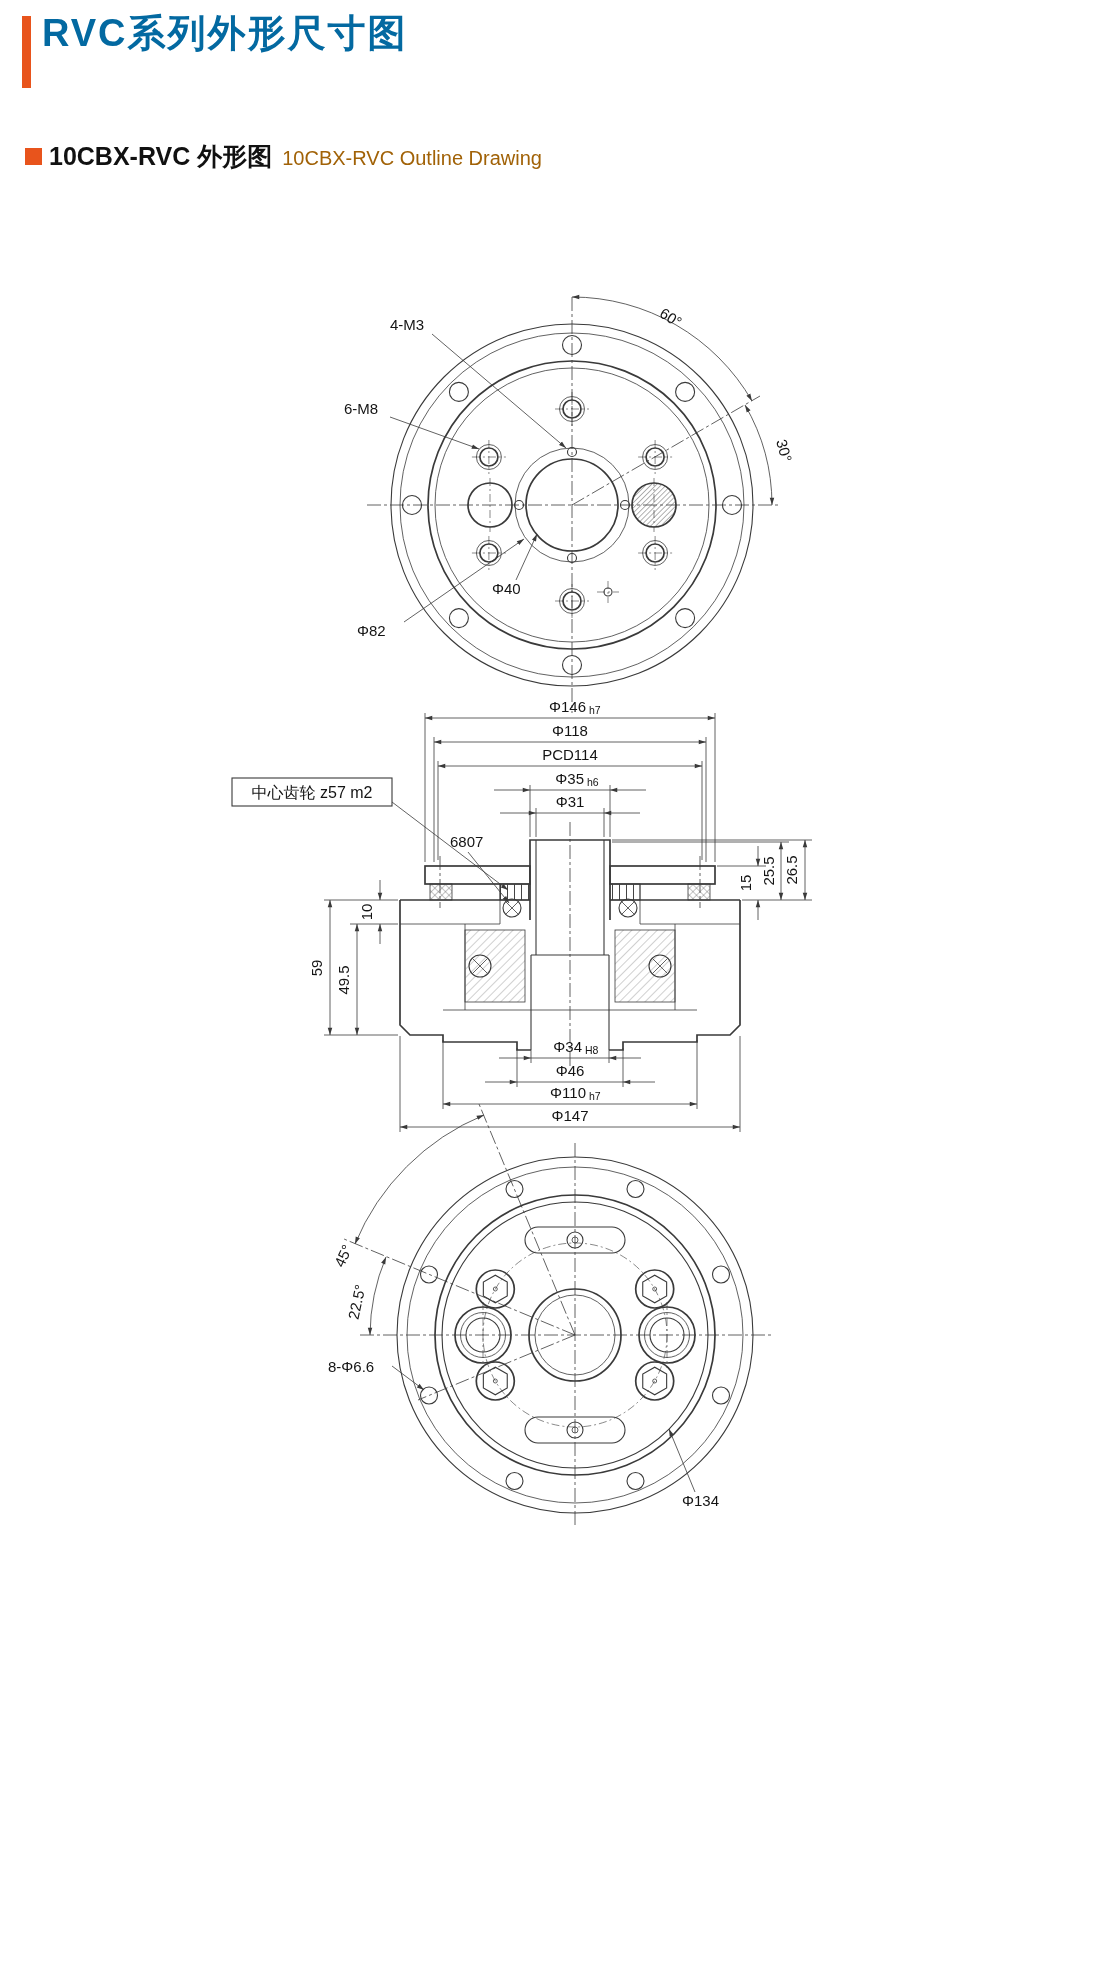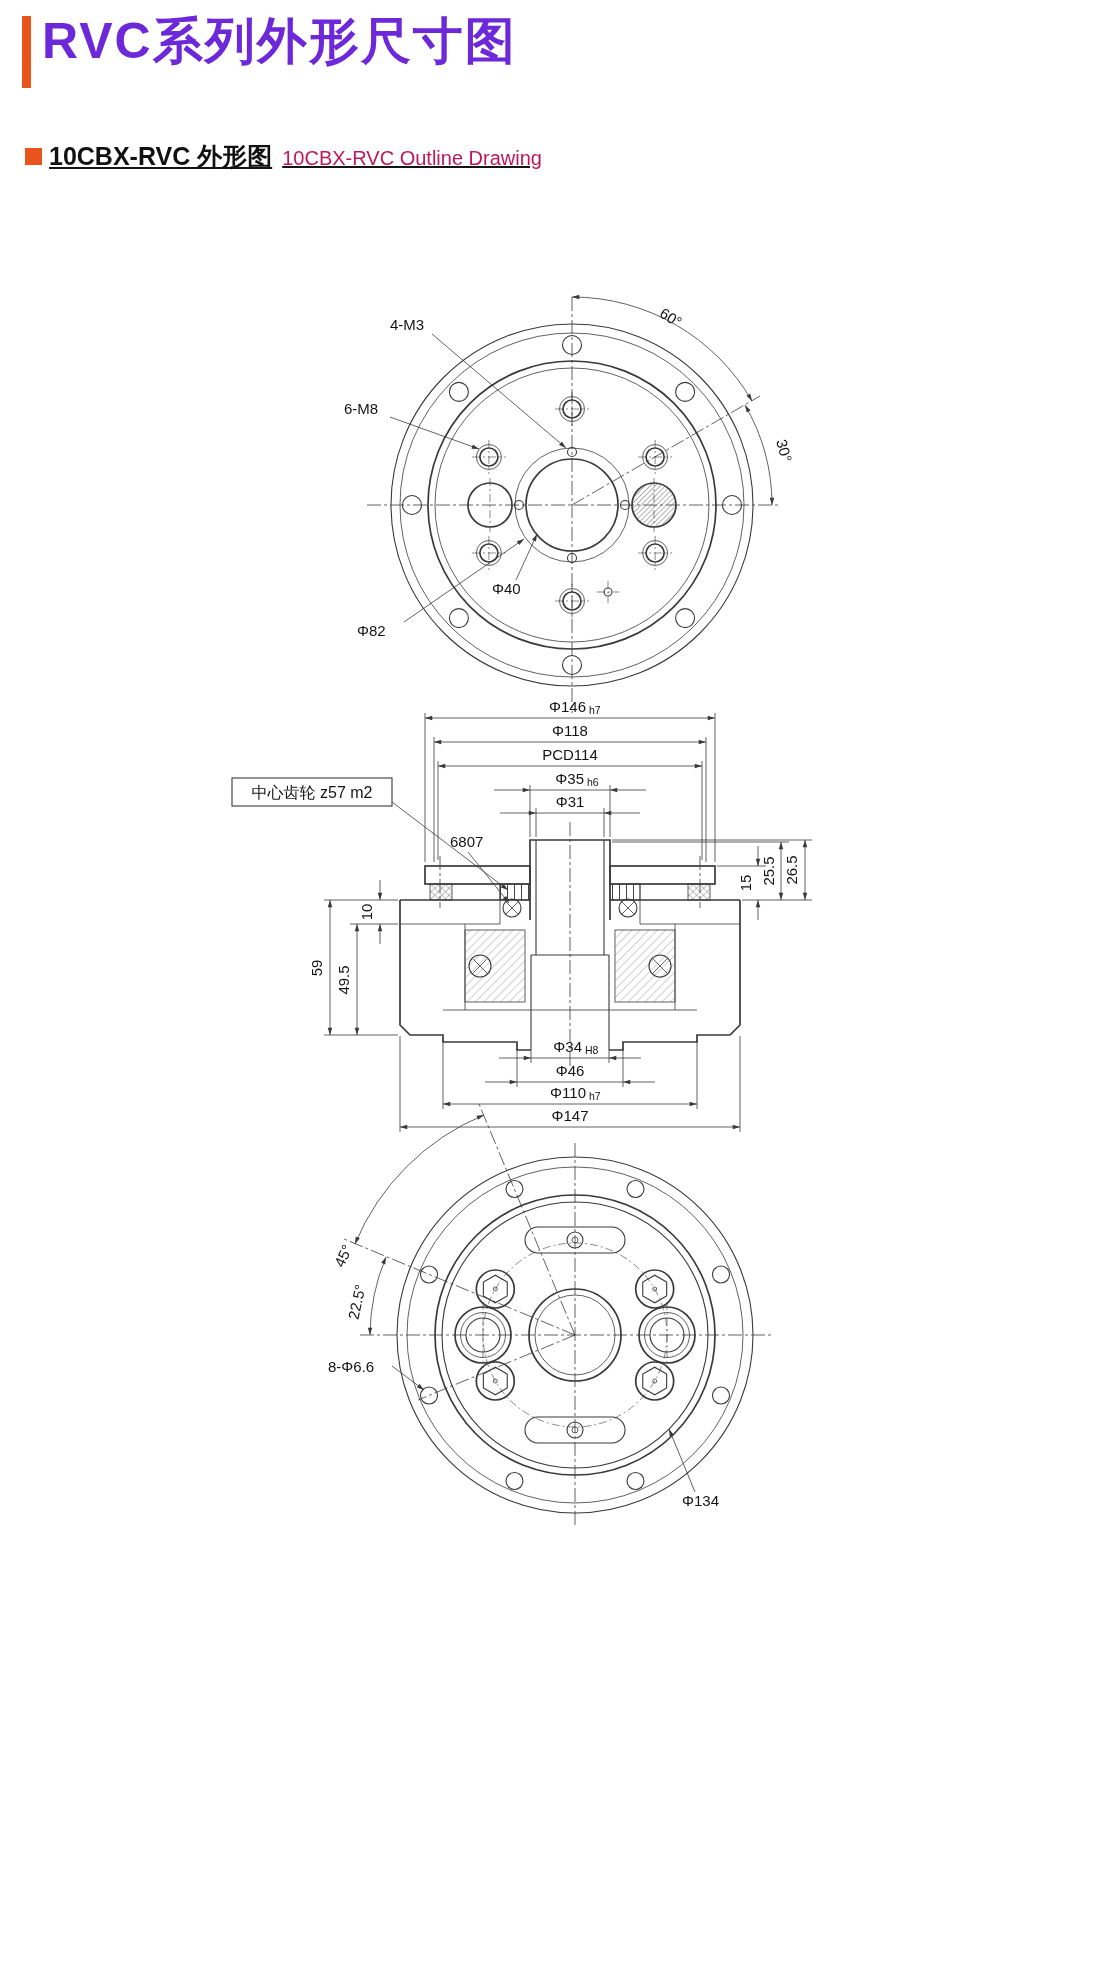--- a/index.html
+++ b/index.html
@@ -1,26 +1,26 @@
 <!DOCTYPE html>
 <html><head>
 <meta charset="utf-8">
 <style>
   html,body{margin:0;padding:0;background:#ffffff;}
   body{width:1120px;height:1973px;position:relative;font-family:"Liberation Sans",sans-serif;color:#141414;}
   .page{position:absolute;inset:0;background:#fff;overflow:hidden;}
 
   
   .accent-bar{position:absolute;left:22px;top:16px;width:9px;height:72px;background:#e8541c;}
-  .title-zh{position:absolute;left:42px;top:8px;font-size:50px;font-weight:900;color:#6d28d9;letter-spacing:2px;}
+  .title-zh{position:absolute;left:42px;top:8px;font-size:38px;font-weight:900;color:#0369a1;letter-spacing:2px;}
   .title-en{position:absolute;left:42px;top:54px;font-size:27px;font-weight:700;color:#e8541c;letter-spacing:0px;}
-  .section-row{position:absolute;left:25px;top:140px;display:flex;align-items:baseline;text-decoration:underline;}
+  .section-row{position:absolute;left:25px;top:140px;display:flex;align-items:baseline;}
   .section-square{width:17px;height:17px;background:#e8541c;margin-right:7px;align-self:center;}
   .section-zh{font-size:25px;font-weight:700;color:#111;}
-  .section-en{font-size:20px;font-weight:400;color:#be185d;margin-left:10px;}
+  .section-en{font-size:20px;font-weight:400;color:#a16207;margin-left:10px;}
 
   
   svg{position:absolute;left:0;top:0;}
   .ln{stroke-width:1.1;}
   .lnb{stroke-width:1.7;}
   .lnt{stroke-width:0.8;}
   .cl{stroke-width:0.8;stroke-dasharray:14 3 3 3;}
   .tick{stroke-width:0.6;stroke-dasharray:8 3 2 3;}
   text{font-family:"Liberation Sans",sans-serif;}
   .dim{font-size:15px;fill:#141414;stroke:none;}

